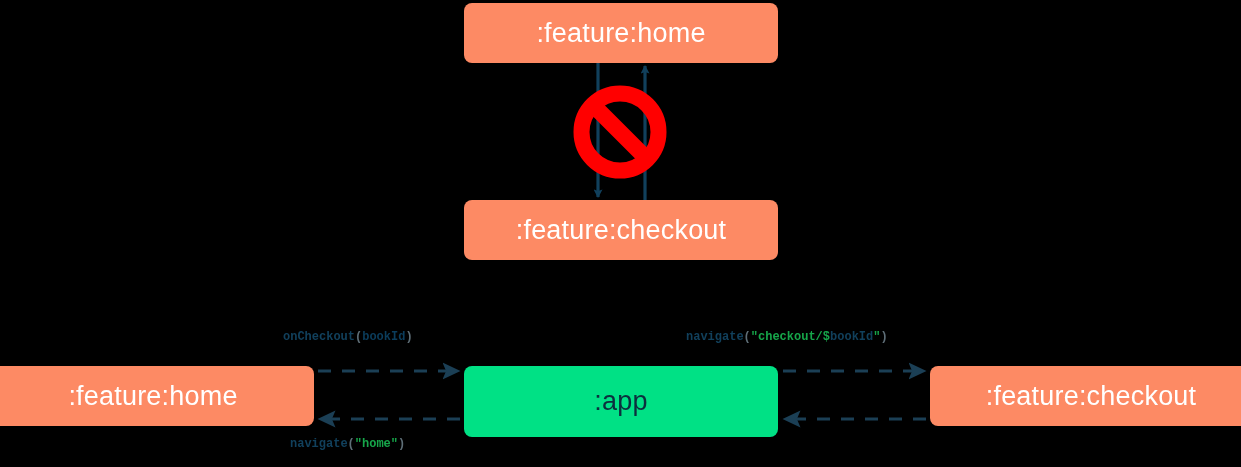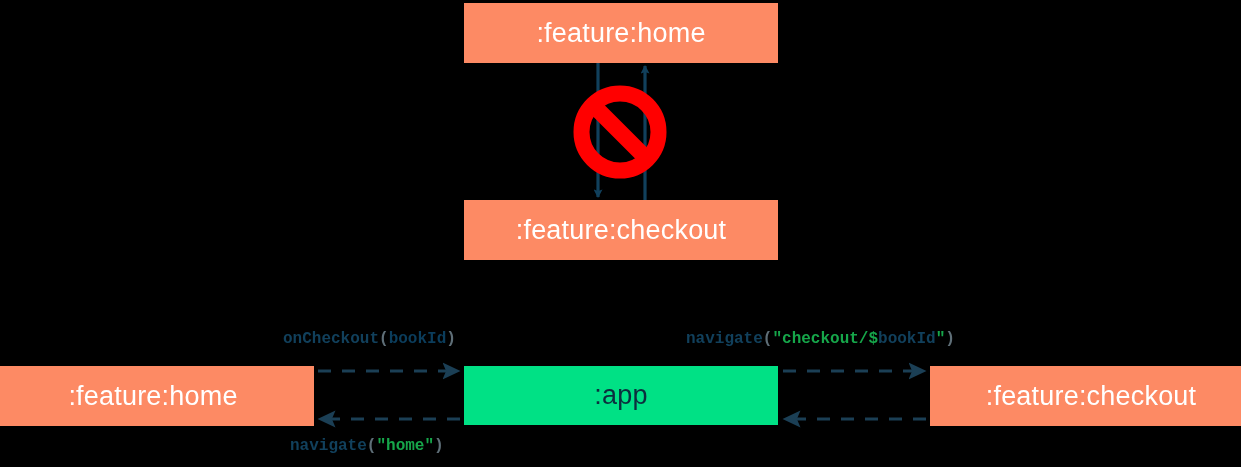--- a/index.html
+++ b/index.html
@@ -15,21 +15,21 @@
     font-family: "Liberation Sans", sans-serif;
   }
   .stage {
     position: absolute;
     left: 0; top: 0;
     width: 1241px;
     height: 467px;
   }
   .node {
     position: absolute;
-    border-radius: 0;
+    border-radius: 8px;
     display: flex;
     align-items: center;
     justify-content: center;
     box-sizing: border-box;
     font-family: "Liberation Sans", sans-serif;
     font-size: 27px;
     letter-spacing: 0.2px;
     white-space: nowrap;
   }
   .node-salmon {
@@ -40,36 +40,36 @@
     background: #00E185;
     color: #0C2F3E;
   }
 
   
   #node-home-top   { left: 464px; top: 3px;   width: 314px; height: 60px; }
   #node-checkout-top { left: 464px; top: 200px; width: 314px; height: 60px; }
 
   
   #node-home-bottom     { left: -8px;  top: 366px; width: 322px; height: 60px; }
-  #node-app             { left: 464px; top: 366px; width: 314px; height: 59px; }
+  #node-app             { left: 464px; top: 366px; width: 314px; height: 71px; }
   #node-checkout-bottom { left: 930px; top: 366px; width: 322px; height: 60px; }
 
   svg.edges {
     position: absolute;
     left: 0; top: 0;
     width: 1241px;
     height: 467px;
     overflow: visible;
     pointer-events: none;
   }
 
   .edge-label {
     position: absolute;
     font-family: "Liberation Mono", monospace;
-    font-size: 16px;
+    font-size: 12px;
     font-weight: bold;
     white-space: nowrap;
     letter-spacing: 0px;
     color: #0D3B55;
   }
   .tok-fn      { color: #11405C; }
   .tok-paren   { color: #5E6E77; }
   .tok-param   { color: #0B3D5C; }
   .tok-string  { color: #16A64A; }
   .tok-interp  { color: #11405C; }

